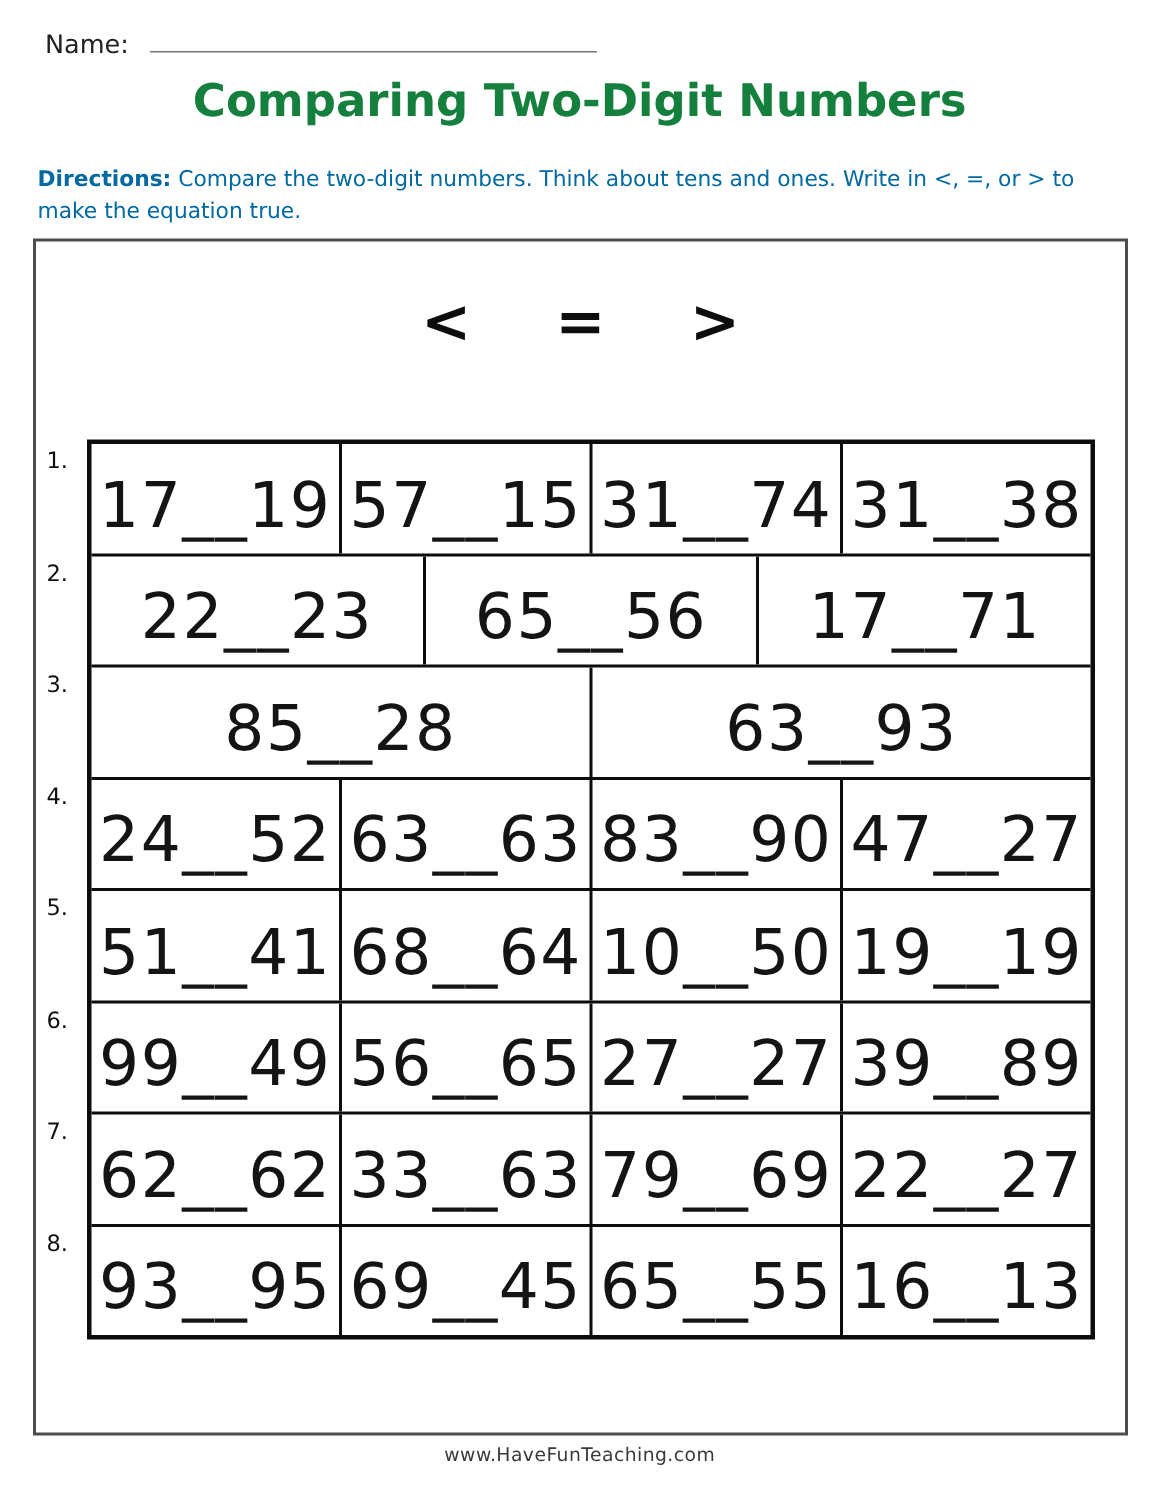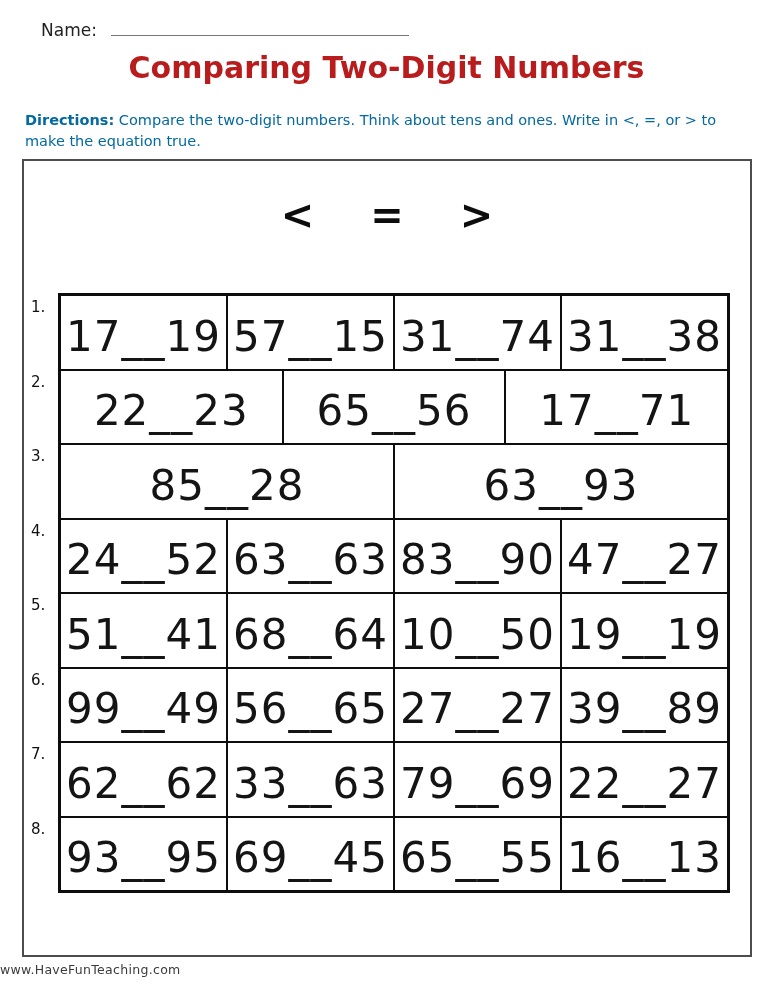--- a/index.html
+++ b/index.html
@@ -1,24 +1,24 @@
 <!DOCTYPE html>
 <html><head>
 <meta charset="utf-8">
 <style>
   html,body{margin:0;padding:0;background:#ffffff;}
   .page{
     position:relative;width:773px;height:1000px;background:#ffffff;
     font-family:"DejaVu Sans","Liberation Sans",sans-serif;color:#1a1a1a;overflow:hidden;
   }
-  .name-row{position:absolute;left:41px;top:20px;font-size:17px;color:#222;white-space:nowrap;}
+  .name-row{position:absolute;left:30px;top:20px;font-size:17px;color:#222;white-space:nowrap;}
   .name-line{display:inline-block;width:298px;height:14px;border-bottom:1.5px solid #777;margin-left:14px;}
   .title{
     position:absolute;top:50px;left:0;width:100%;margin:0;text-align:center;
-    font-size:30px;font-weight:bold;color:#b91c1c;letter-spacing:0;
+    font-size:30px;font-weight:bold;color:#15803d;letter-spacing:0;
   }
   .directions{position:absolute;left:25px;top:110px;width:700px;margin:0;font-size:14.5px;line-height:1.45;color:#0369a1;}
   .directions b{font-weight:bold;}
   .box{position:absolute;left:22px;top:159px;width:730px;height:798px;border:2px solid #4d4d4d;box-sizing:border-box;}
   .symbols{
     position:absolute;top:34px;left:0;width:100%;display:flex;justify-content:center;gap:56px;
     font-size:40px;font-weight:bold;color:#0d0d0d;line-height:1;
   }
   .grid{
     position:absolute;left:34px;top:132px;width:672px;height:600px;
@@ -26,21 +26,21 @@
   }
   .row{flex:1;display:flex;position:relative;border-bottom:2.5px solid #0d0d0d;box-sizing:border-box;}
   .row:last-child{border-bottom:none;}
   .rownum{position:absolute;left:-30px;top:2px;font-size:15px;color:#111;}
   .cell{
     flex:1;border-right:2.5px solid #0d0d0d;box-sizing:border-box;
     display:flex;align-items:center;justify-content:center;padding-top:8px;
     font-size:42px;letter-spacing:1px;color:#141414;white-space:nowrap;
   }
   .cell:last-child{border-right:none;}
-  .footer{position:absolute;left:0;top:962px;width:100%;text-align:left;font-size:12.5px;color:#3a3a3a;letter-spacing:.3px;}
+  .footer{position:absolute;left:0;top:962px;width:100%;text-align:center;font-size:12.5px;color:#3a3a3a;letter-spacing:.3px;}
 </style>
 </head>
 <body>
 
 <div class="page">
 
   <div class="name-row">
     <span class="name-label">Name:</span><span class="name-line"></span>
   </div>
 

